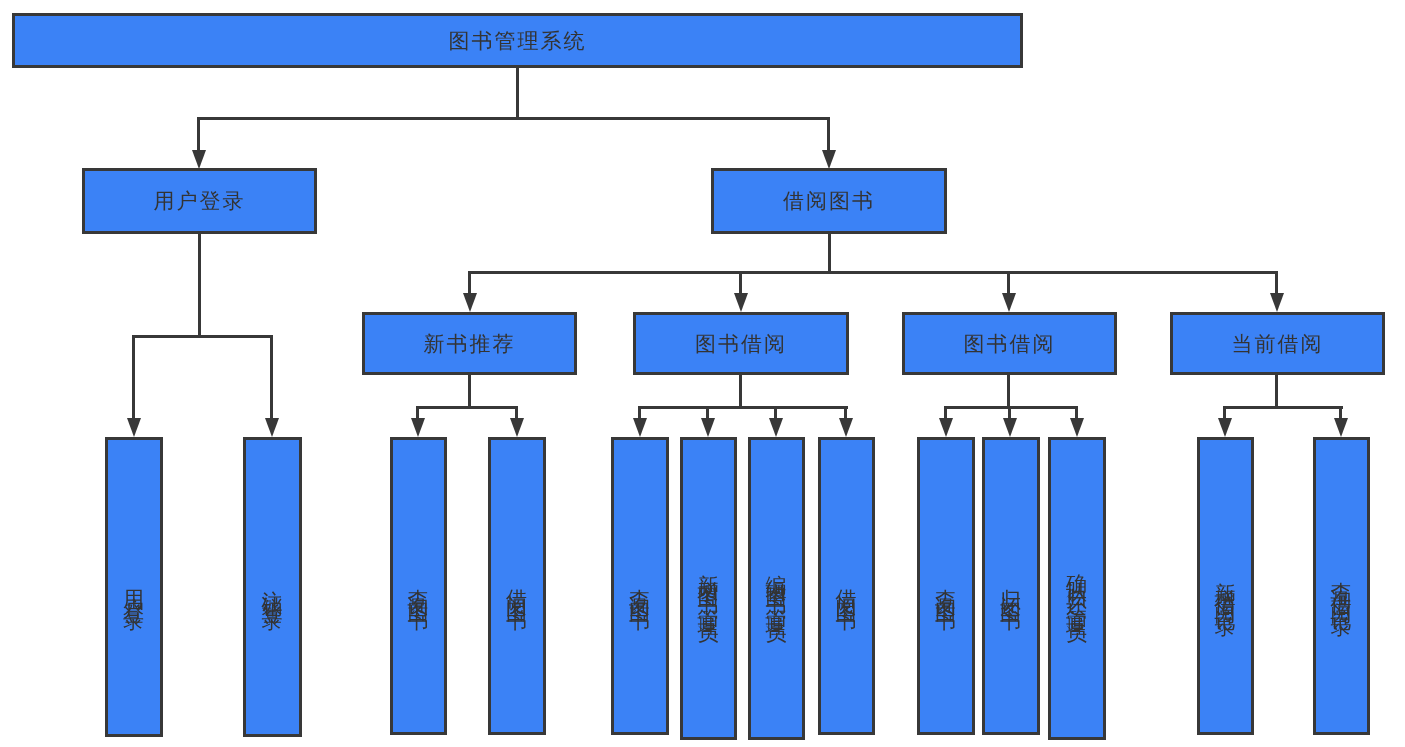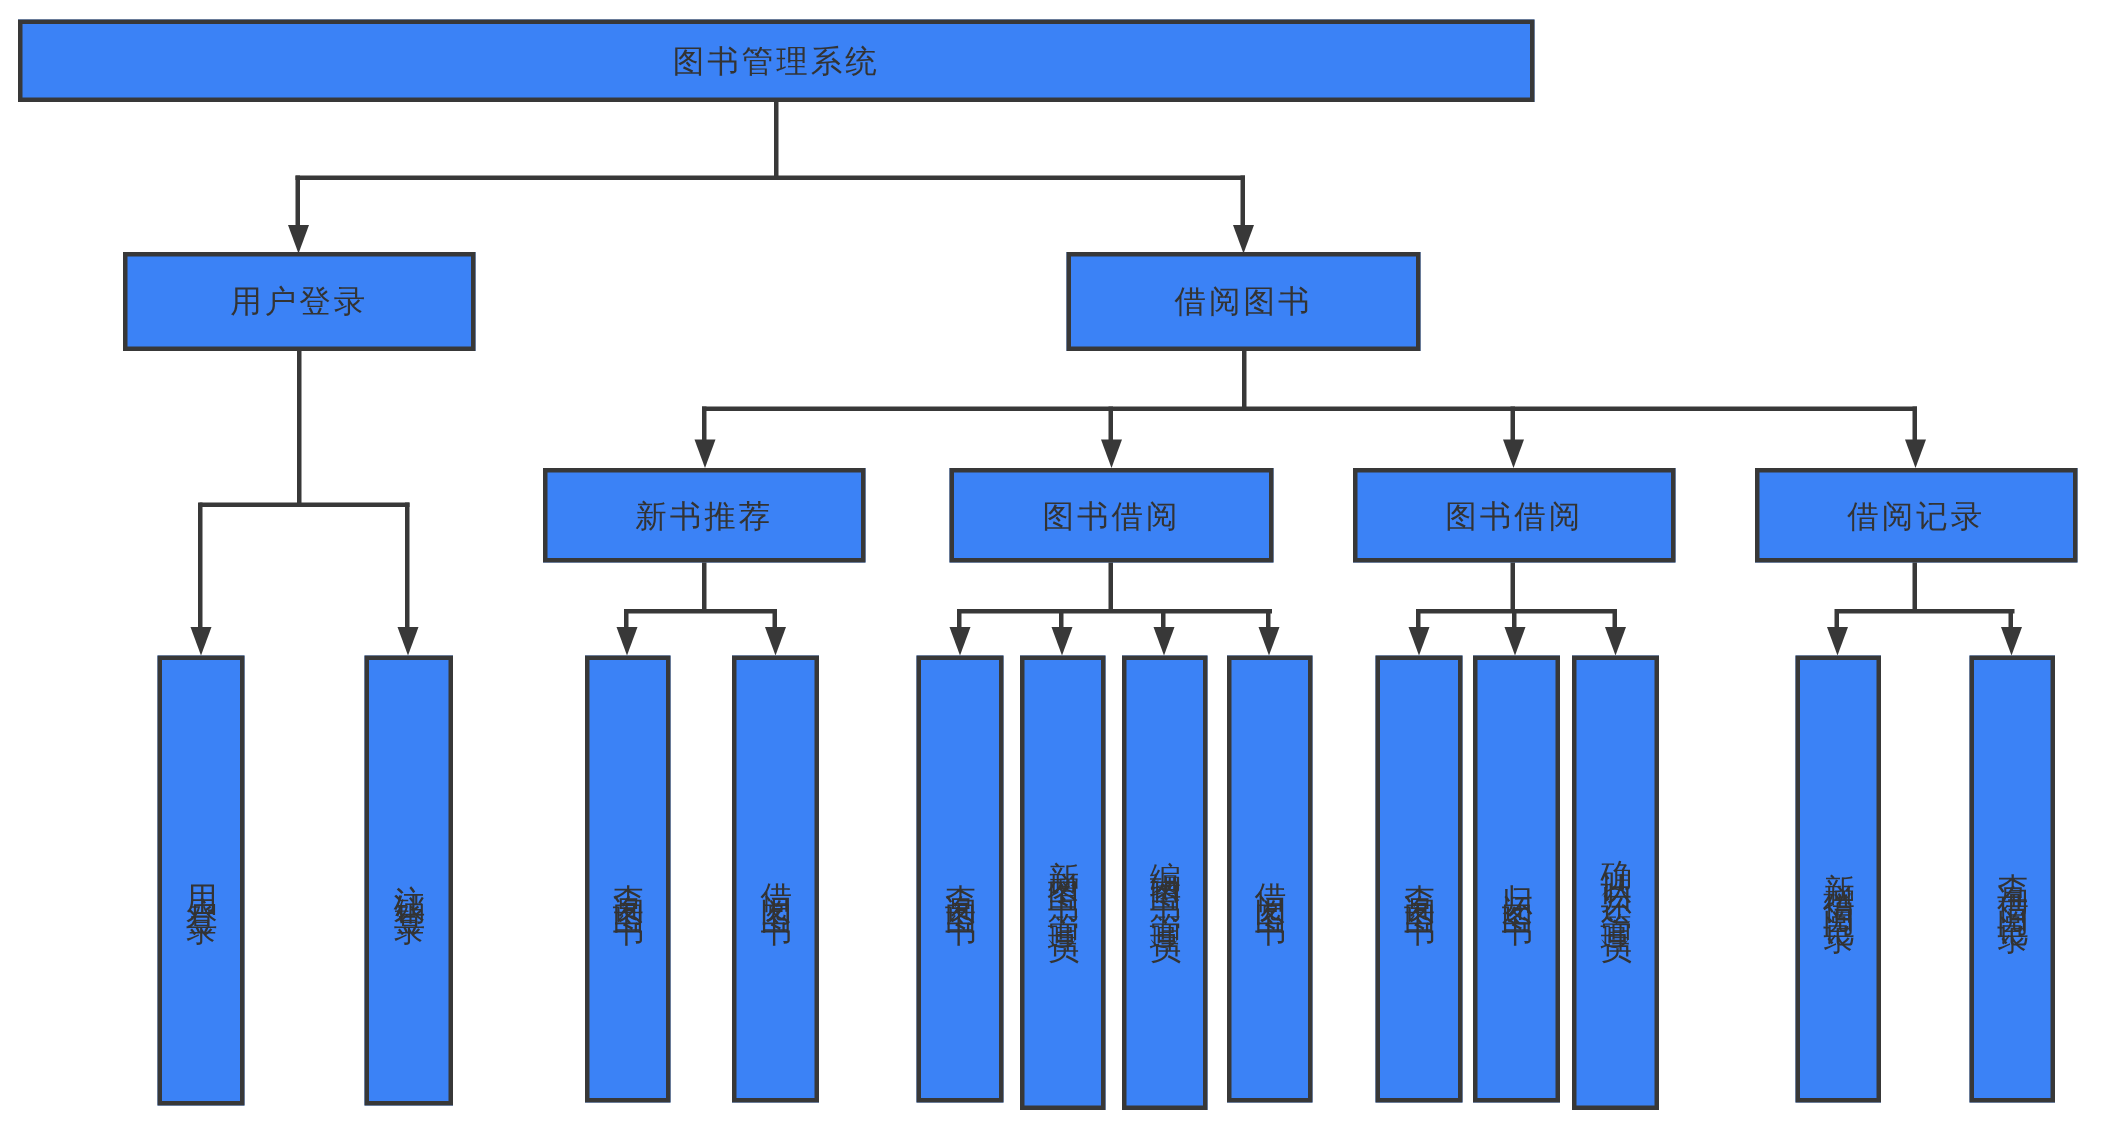--- a/index.html
+++ b/index.html
@@ -57,21 +57,21 @@
   <div class="vl" style="left:739px;top:271px;height:24px;"></div>
   <div class="arrow" style="left:734px;top:293px;"></div>
   <div class="vl" style="left:1007px;top:271px;height:24px;"></div>
   <div class="arrow" style="left:1002px;top:293px;"></div>
   <div class="vl" style="left:1275px;top:271px;height:24px;"></div>
   <div class="arrow" style="left:1270px;top:293px;"></div>
 
   <div class="box h-box" style="left:362px;top:312px;width:215px;height:63px;text-align:right;">新书推荐</div>
   <div class="box h-box" style="left:633px;top:312px;width:216px;height:63px;">图书借阅</div>
   <div class="box h-box" style="left:902px;top:312px;width:215px;height:63px;">图书借阅</div>
-  <div class="box h-box" style="left:1170px;top:312px;width:215px;height:63px;">借阅记录</div>
+  <div class="box h-box" style="left:1170px;top:312px;width:215px;height:63px;">当前借阅</div>
 
   <div class="vl" style="left:468px;top:375px;height:33px;"></div>
   <div class="hl" style="left:417px;top:406px;width:101px;"></div>
   <div class="vl" style="left:416px;top:406px;height:14px;"></div>
   <div class="arrow" style="left:411px;top:418px;"></div>
   <div class="vl" style="left:515px;top:406px;height:14px;"></div>
   <div class="arrow" style="left:510px;top:418px;"></div>
 
   <div class="vl" style="left:739px;top:375px;height:33px;"></div>
   <div class="hl" style="left:639px;top:406px;width:209px;"></div>

